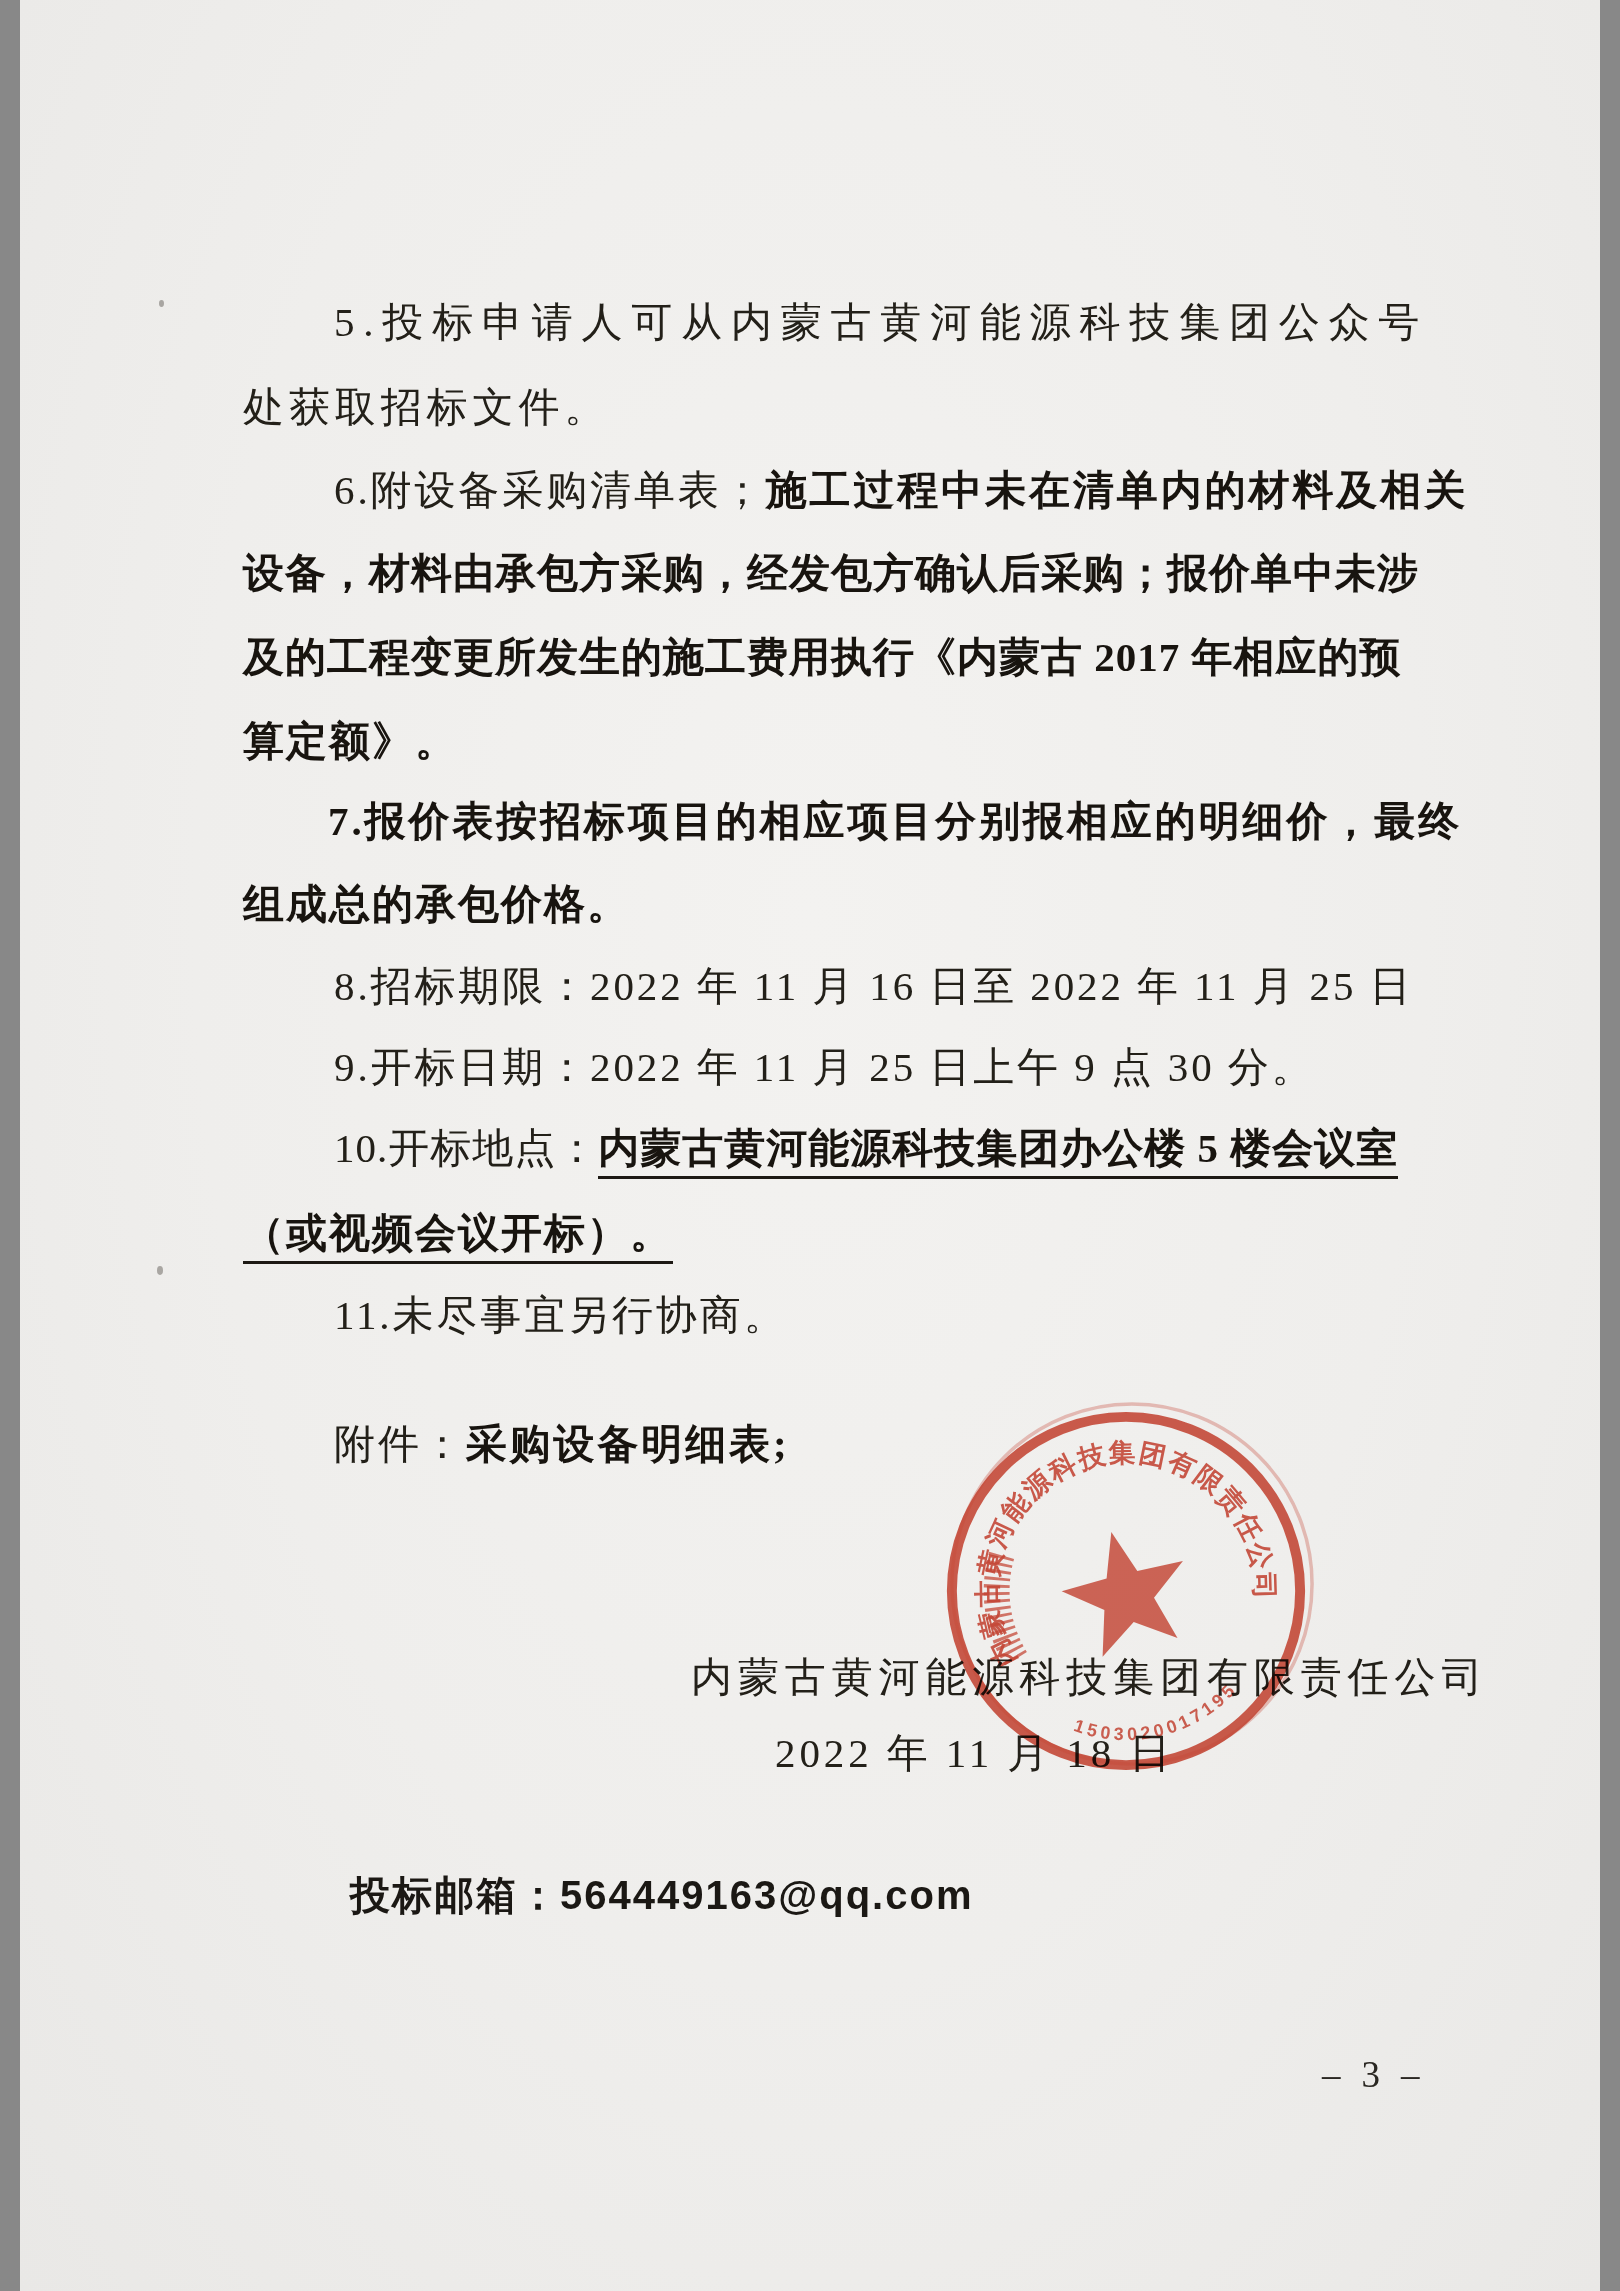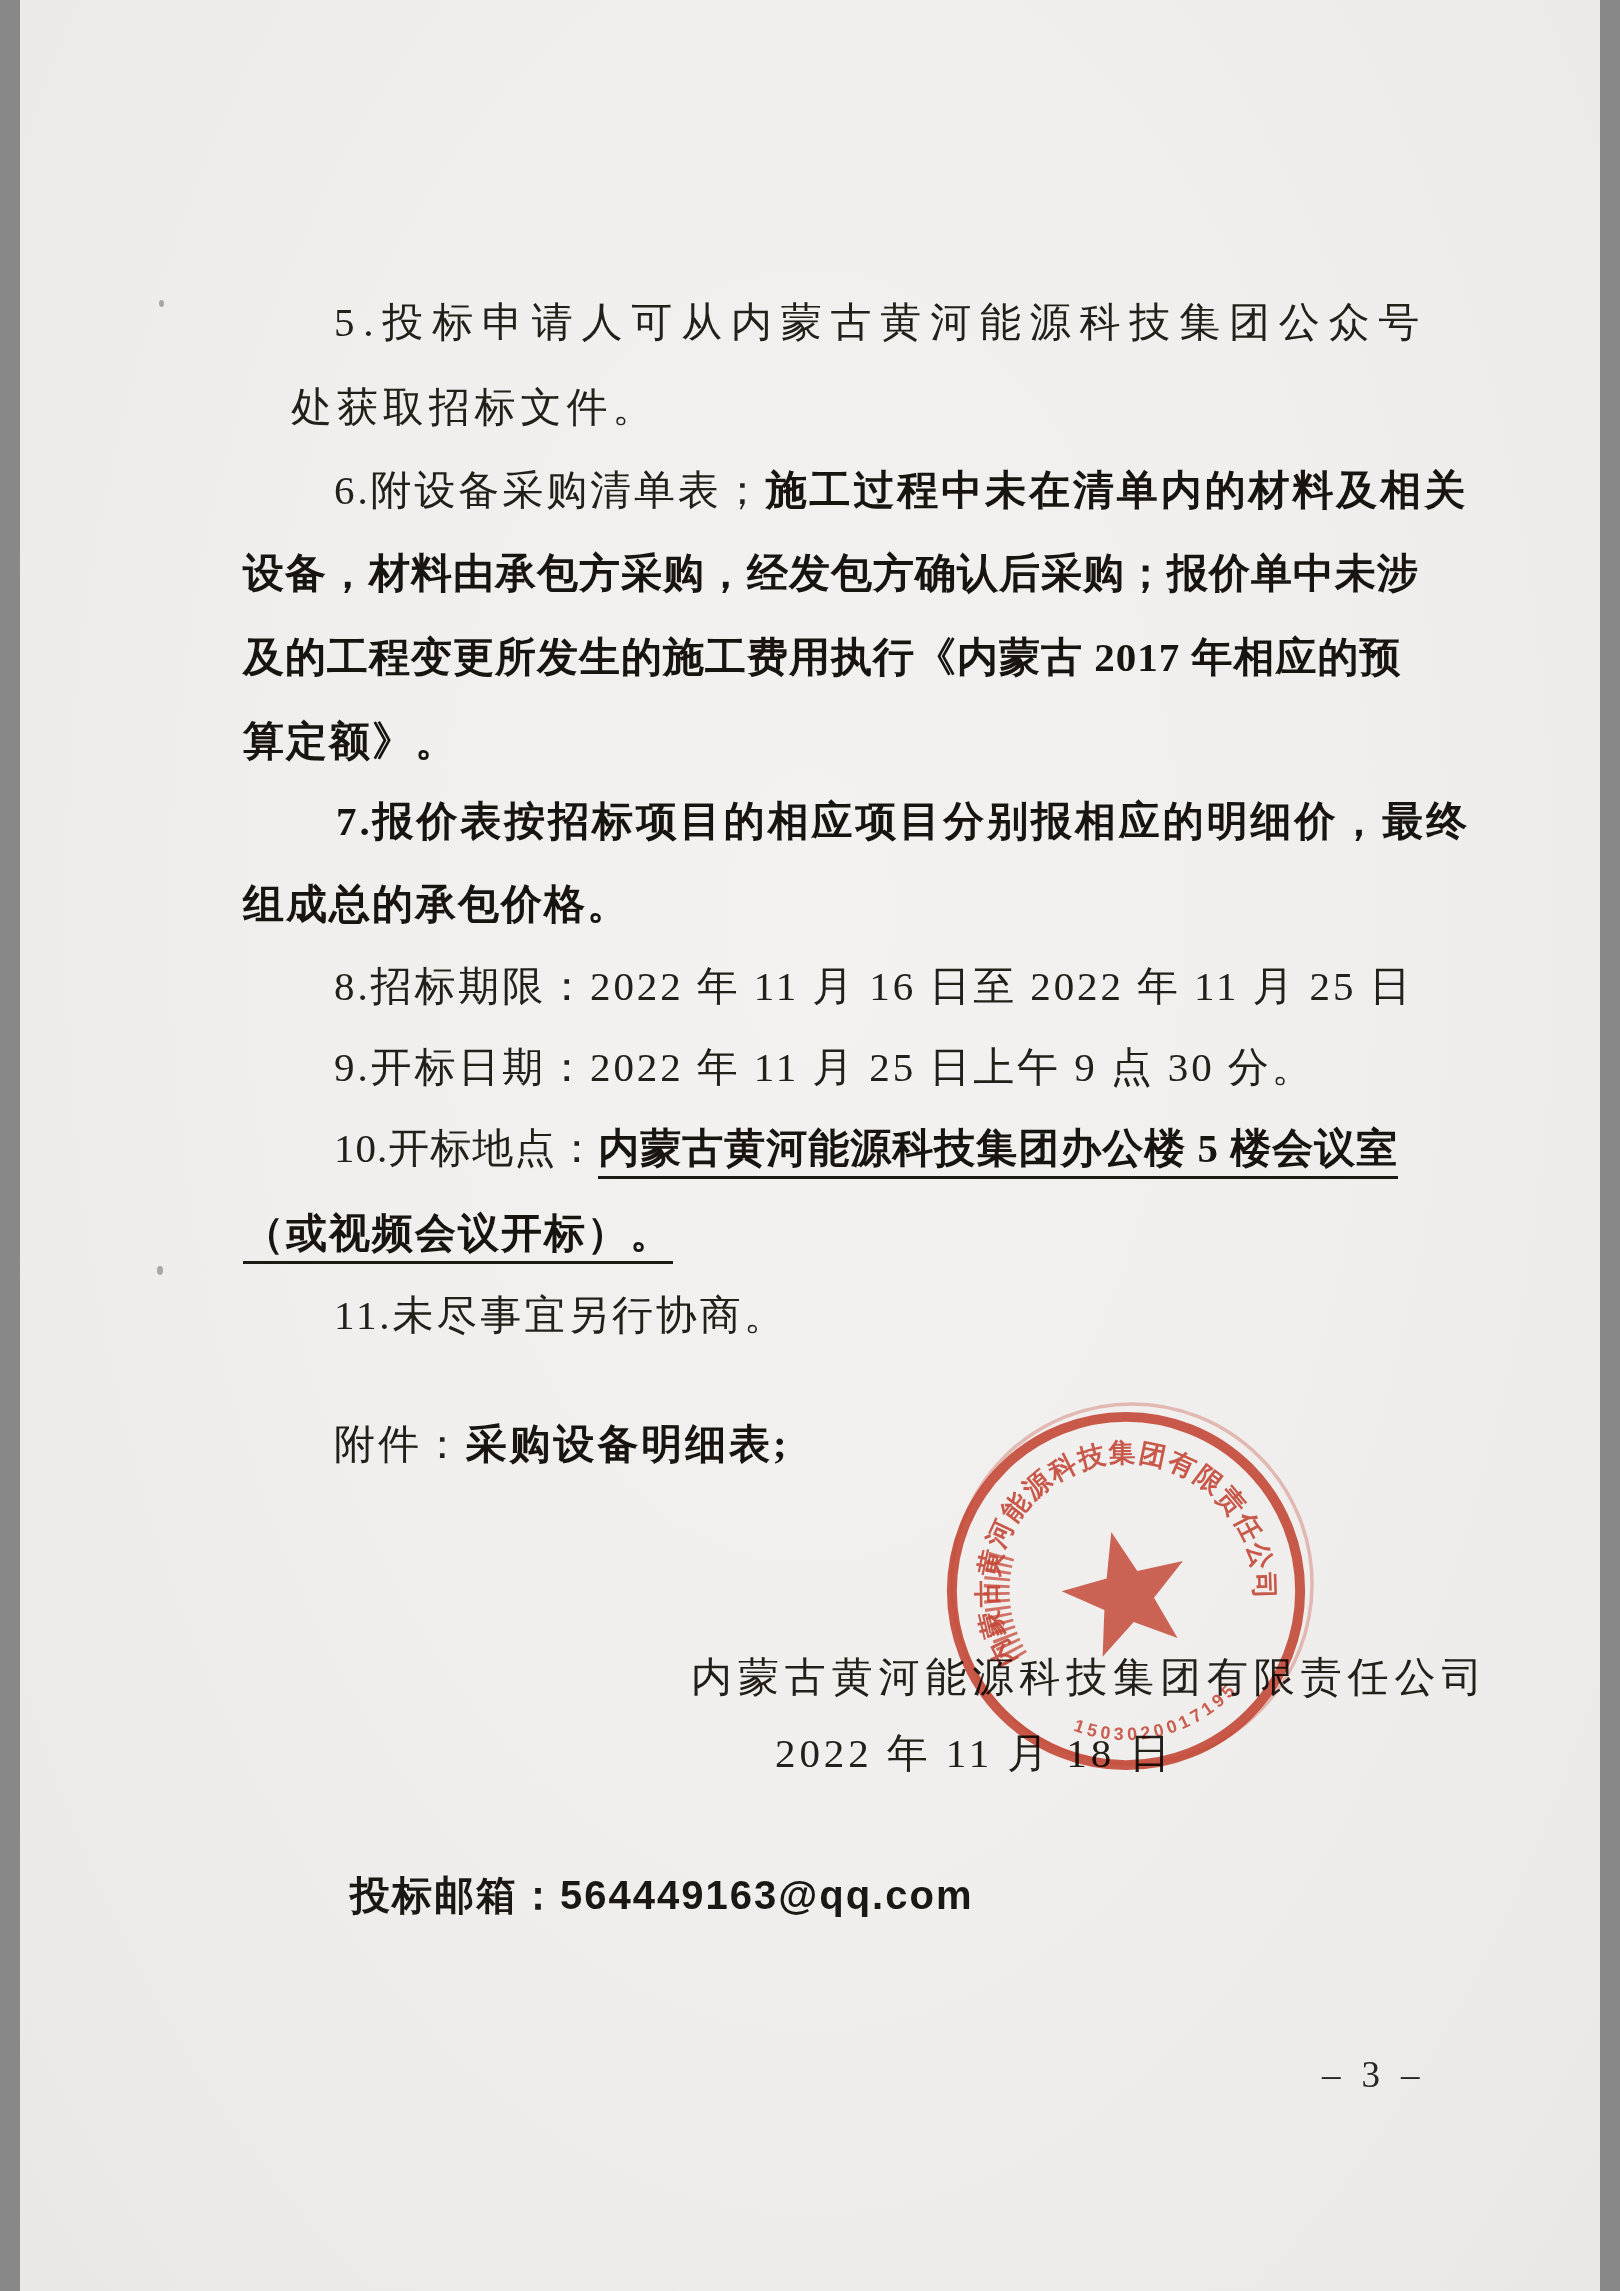--- a/index.html
+++ b/index.html
@@ -42,28 +42,28 @@
     opacity:0.93;
   }
   .speck { position:absolute; background:#555049; opacity:.45; border-radius:50%; }
 </style>
 </head>
 <body>
 
 <div class="page">
 
   <div class="line ls9" style="left:314px; top:297px;">5.投标申请人可从内蒙古黄河能源科技集团公众号</div>
-  <div class="line ls5" style="left:223px; top:382px;margin-left:48px;">处获取招标文件。</div>
+  <div class="line ls5" style="left:223px; top:382px;">处获取招标文件。</div>
 
   <div class="line ls3" style="left:314px; top:465px;"><span>6.附设备采购清单表；</span><span class="b">施工过程中未在清单内的材料及相关</span></div>
   <div class="line b ls1" style="left:223px; top:548px;">设备，材料由承包方采购，经发包方确认后采购；报价单中未涉</div>
   <div class="line b ls1" style="left:223px; top:632px;">及的工程变更所发生的施工费用执行《内蒙古 2017 年相应的预</div>
   <div class="line b ls2" style="left:223px; top:716px;">算定额》。</div>
 
-  <div class="line b ls3" style="left:316px; top:796px;">7.报价表按招标项目的相应项目分别报相应的明细价，最终</div>
+  <div class="line b ls3" style="left:308px; top:796px;">7.报价表按招标项目的相应项目分别报相应的明细价，最终</div>
   <div class="line b ls2" style="left:223px; top:879px;">组成总的承包价格。</div>
 
   <div class="line ls3" style="left:314px; top:961px;">8.招标期限：2022 年 11 月 16 日至 2022 年 11 月 25 日</div>
   <div class="line ls3" style="left:314px; top:1042px;">9.开标日期：2022 年 11 月 25 日上午 9 点 30 分。</div>
 
   <div class="line ls1" style="left:314px; top:1123px;"><span>10.开标地点：</span><span class="b u">内蒙古黄河能源科技集团办公楼 5 楼会议室</span></div>
   <div class="line ls2" style="left:223px; top:1208px;"><span class="b u">（或视频会议开标）。</span></div>
 
   <div class="line ls3" style="left:314px; top:1290px;">11.未尽事宜另行协商。</div>
 

